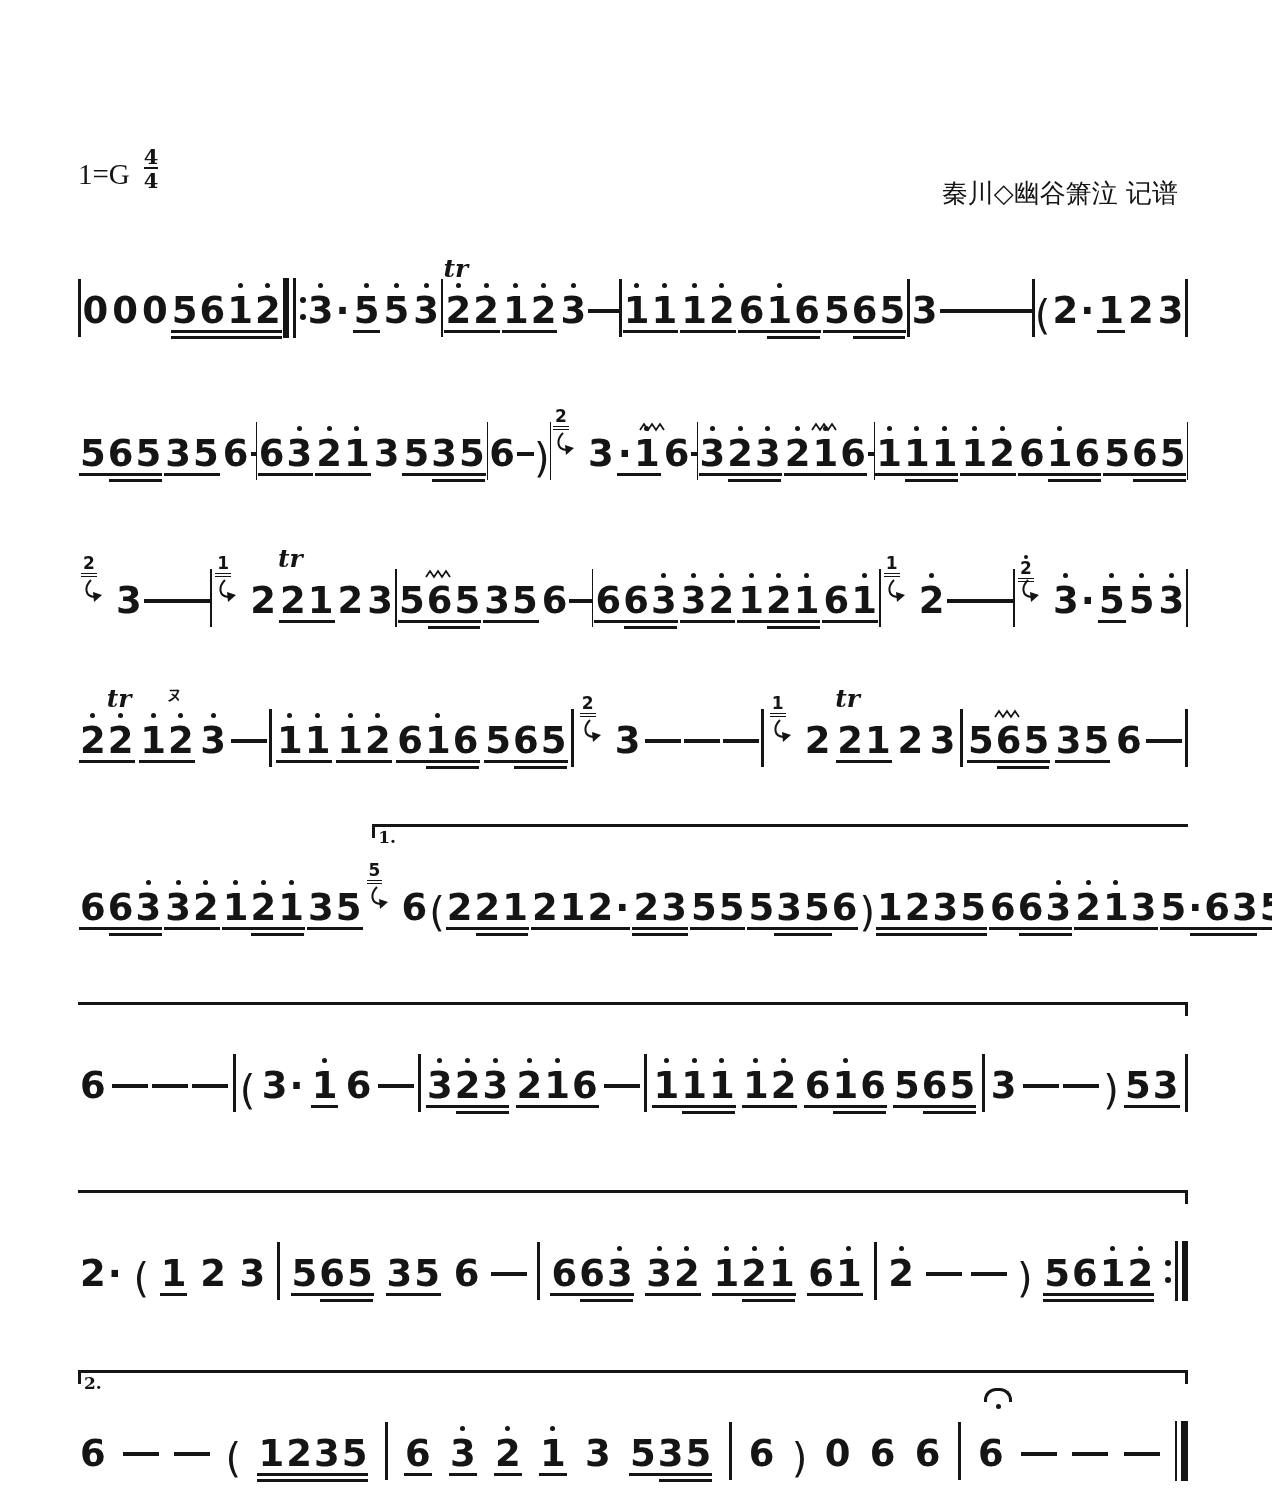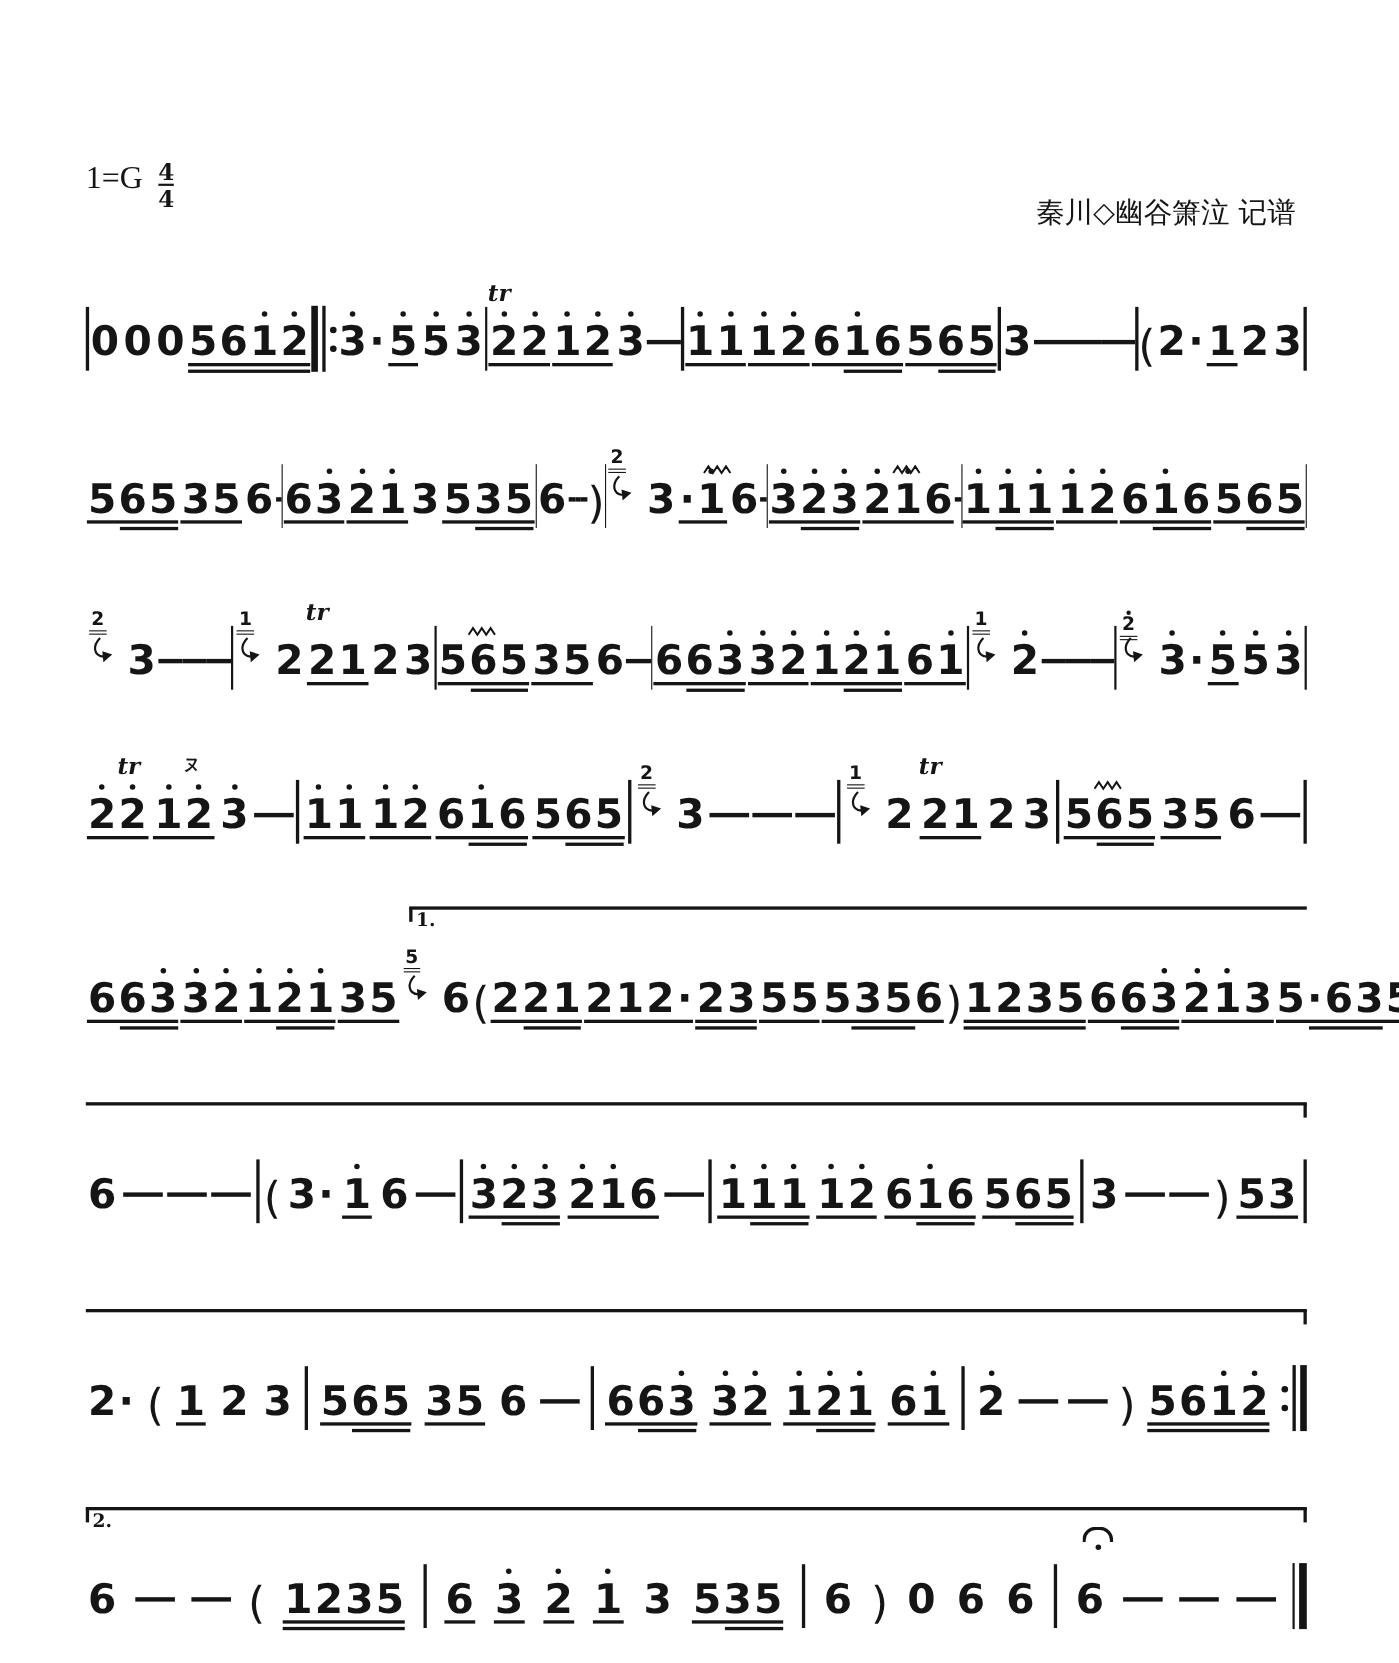--- a/index.html
+++ b/index.html
@@ -2,21 +2,21 @@
 <html><head>
 <meta charset="utf-8">
 <style>
   html,body{margin:0;padding:0}
   body{width:1272px;height:1512px;background:#ffffff;color:#151515;
        font-family:"DejaVu Sans",sans-serif;position:relative;overflow:hidden}
   .page{position:absolute;inset:0}
   .title{position:absolute;top:40px;left:0;width:100%;text-align:center;
          font-family:"DejaVu Serif","Liberation Serif",serif;font-size:47px;
          font-weight:700;letter-spacing:6px;margin:0}
-  .keyrow{position:absolute;top:146px;left:78px;display:flex;align-items:flex-start;gap:14px}
+  .keyrow{position:absolute;top:146px;left:78px;display:flex;align-items:flex-end;gap:14px}
   .keysig{font-family:"Liberation Serif",serif;font-size:29px}
   .ts{display:inline-flex;flex-direction:column;align-items:center;line-height:1;
       font-weight:700;font-size:21px;font-family:"DejaVu Serif",serif}
   .ts .den{border-top:2.5px solid #151515;padding-top:1px}
   .credit{position:absolute;top:176px;right:94px;font-size:26px;
           font-family:"DejaVu Serif","Liberation Serif",serif}
   .line{position:absolute;left:78px;width:1110px;height:86px}
   .notes{display:flex;justify-content:space-between;align-items:flex-end;width:100%;height:100%}
   .grp{position:relative;display:inline-flex;align-items:flex-end;
        padding:0 1px 12px 1px;font-size:37px;font-weight:700;line-height:1}
@@ -25,21 +25,21 @@
   .odot.on{background:#151515}
   .ul{position:absolute;height:3px;background:#151515}
   .bar{width:3px;height:58px;background:#151515;margin-bottom:4px}
   .dash{width:36px;height:4px;background:#151515;margin-bottom:28px}
   .txt{font-size:40px;font-weight:400;line-height:1;margin-bottom:6px}
   .rep{display:flex;align-items:center;gap:4px;height:60px;margin-bottom:3px}
   .rb{height:100%;background:#151515}
   .rdots{display:flex;flex-direction:column;justify-content:center;gap:11px;height:100%}
   .rdots i{width:6px;height:6px;border-radius:50%;background:#151515}
   .orn{position:absolute;top:-22px;left:0;font-weight:400;white-space:nowrap}
-  .orn.tr{font-style:italic;font-family:"DejaVu Serif",serif;font-size:21px;font-weight:700;top:-27px}
+  .orn.tr{font-style:italic;font-family:"DejaVu Serif",serif;font-size:25px;font-weight:700;top:-27px}
   .orn.nu{font-size:15px;top:-25px;font-weight:700}
   .orn.m{top:-25px}
   .orn.f{top:-38px;display:flex;flex-direction:column;align-items:center}
   .farc{display:block;width:22px;height:11px;border:3px solid #151515;border-bottom:none;
         border-radius:12px 12px 0 0}
   .fdot{display:block;width:5px;height:5px;border-radius:50%;background:#151515;margin-top:2px}
   .grace{position:relative;display:inline-block;width:36px;height:50px;
          transform:translateY(-14px);flex:none}
   .gcol{position:absolute;top:0;left:2px;display:flex;flex-direction:column;align-items:center}
   .gn{font-size:17px;font-weight:700;border-bottom:4px double #151515;padding:0 2px 1px}

